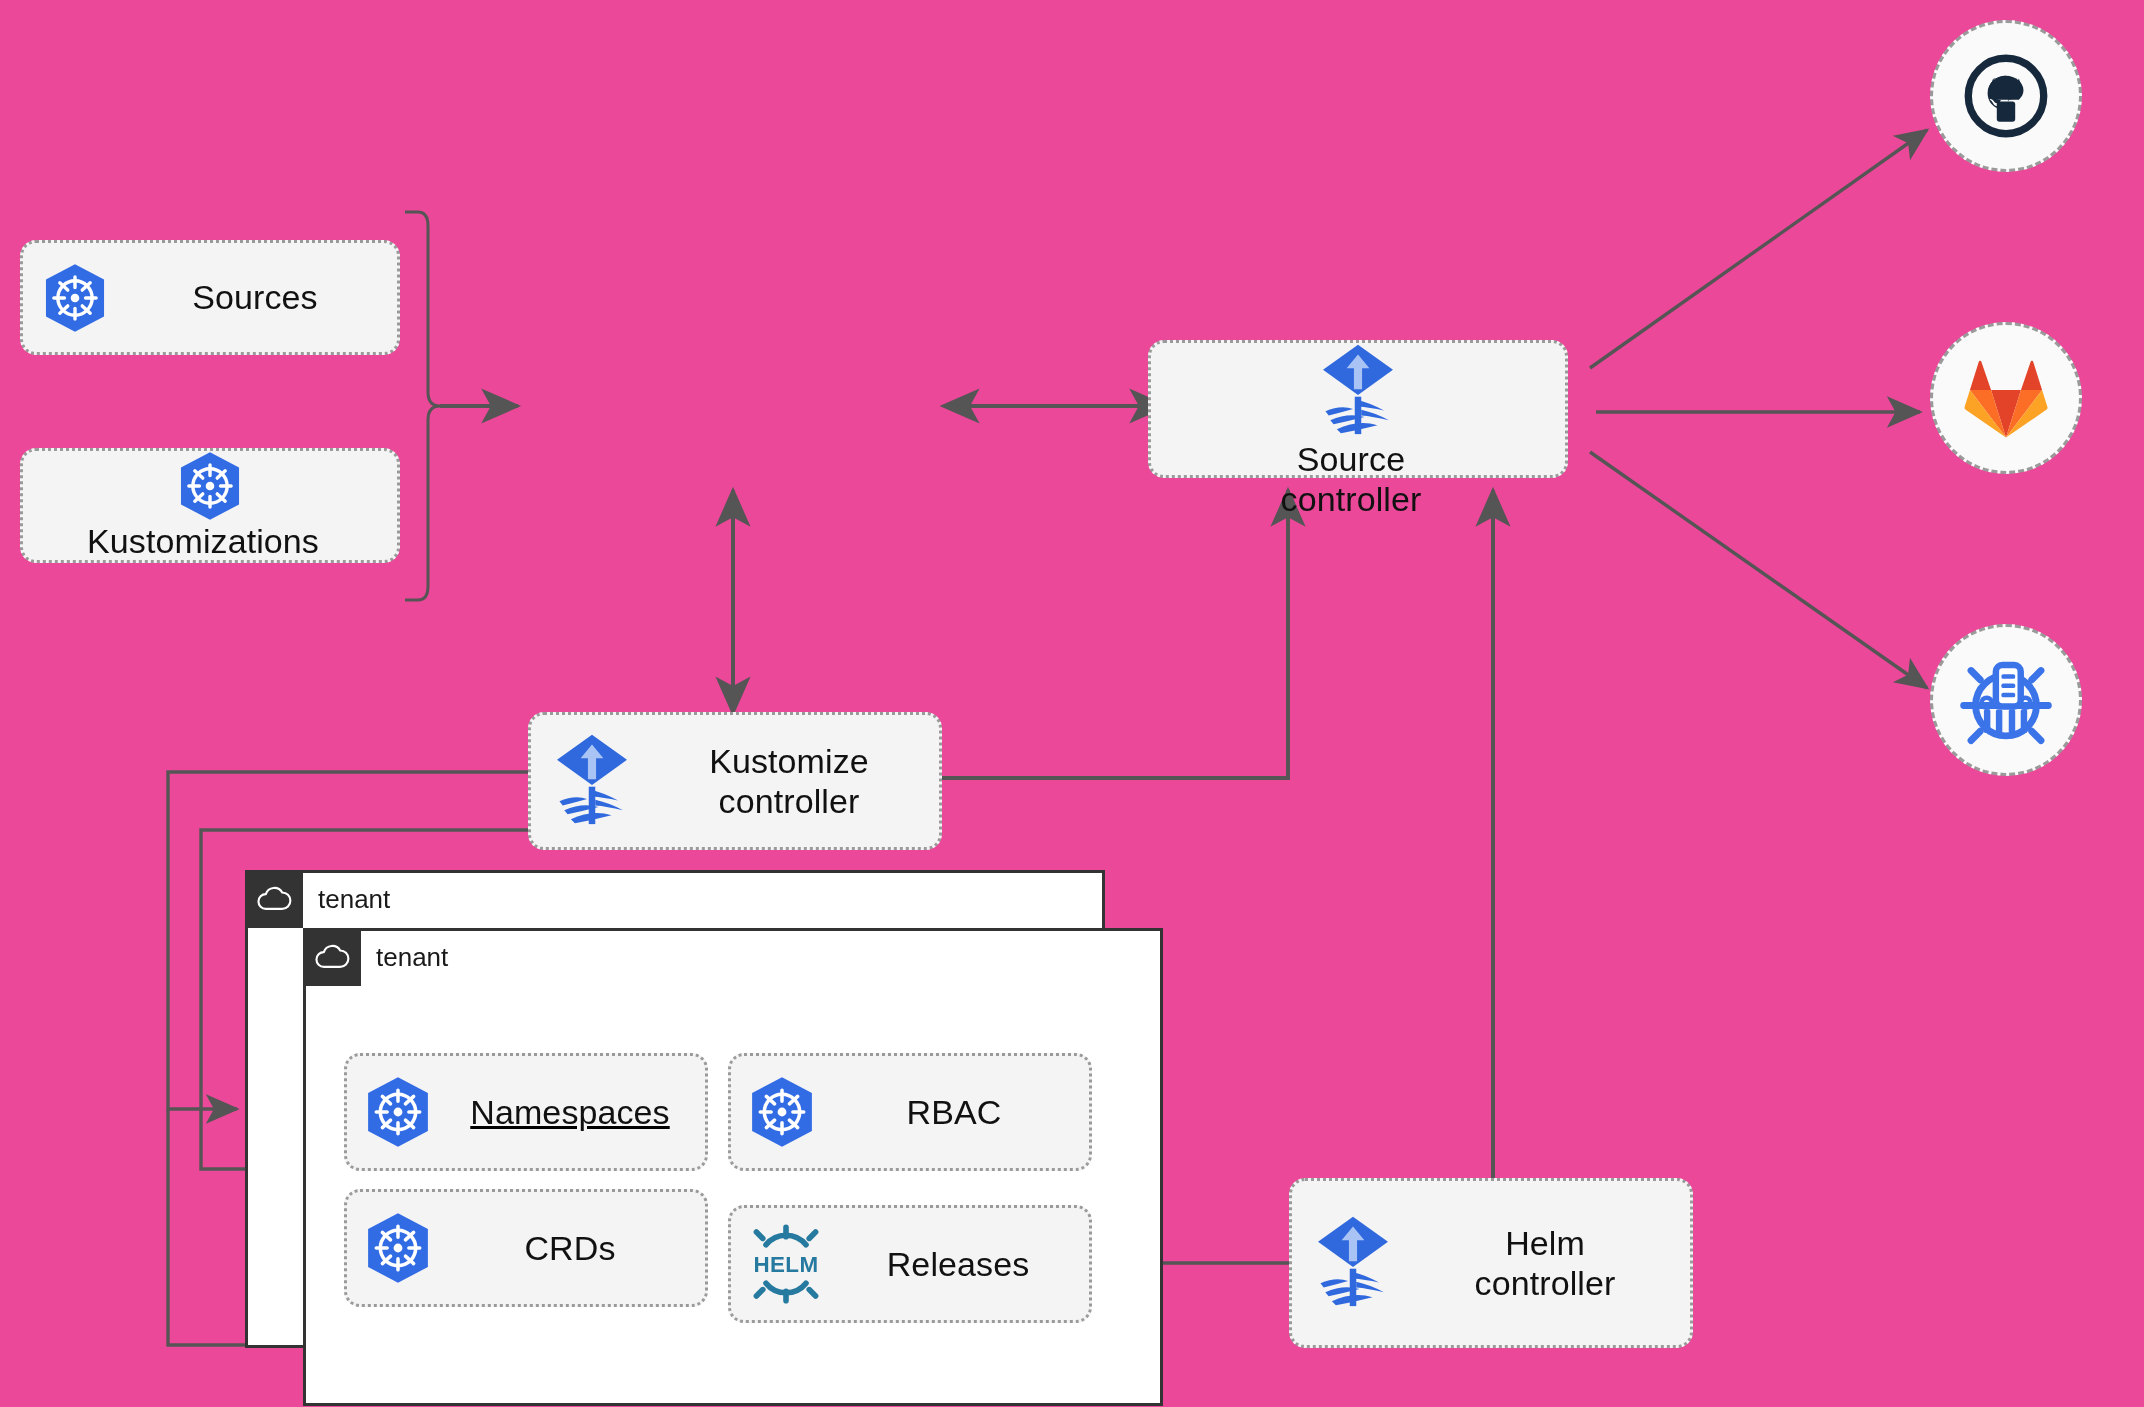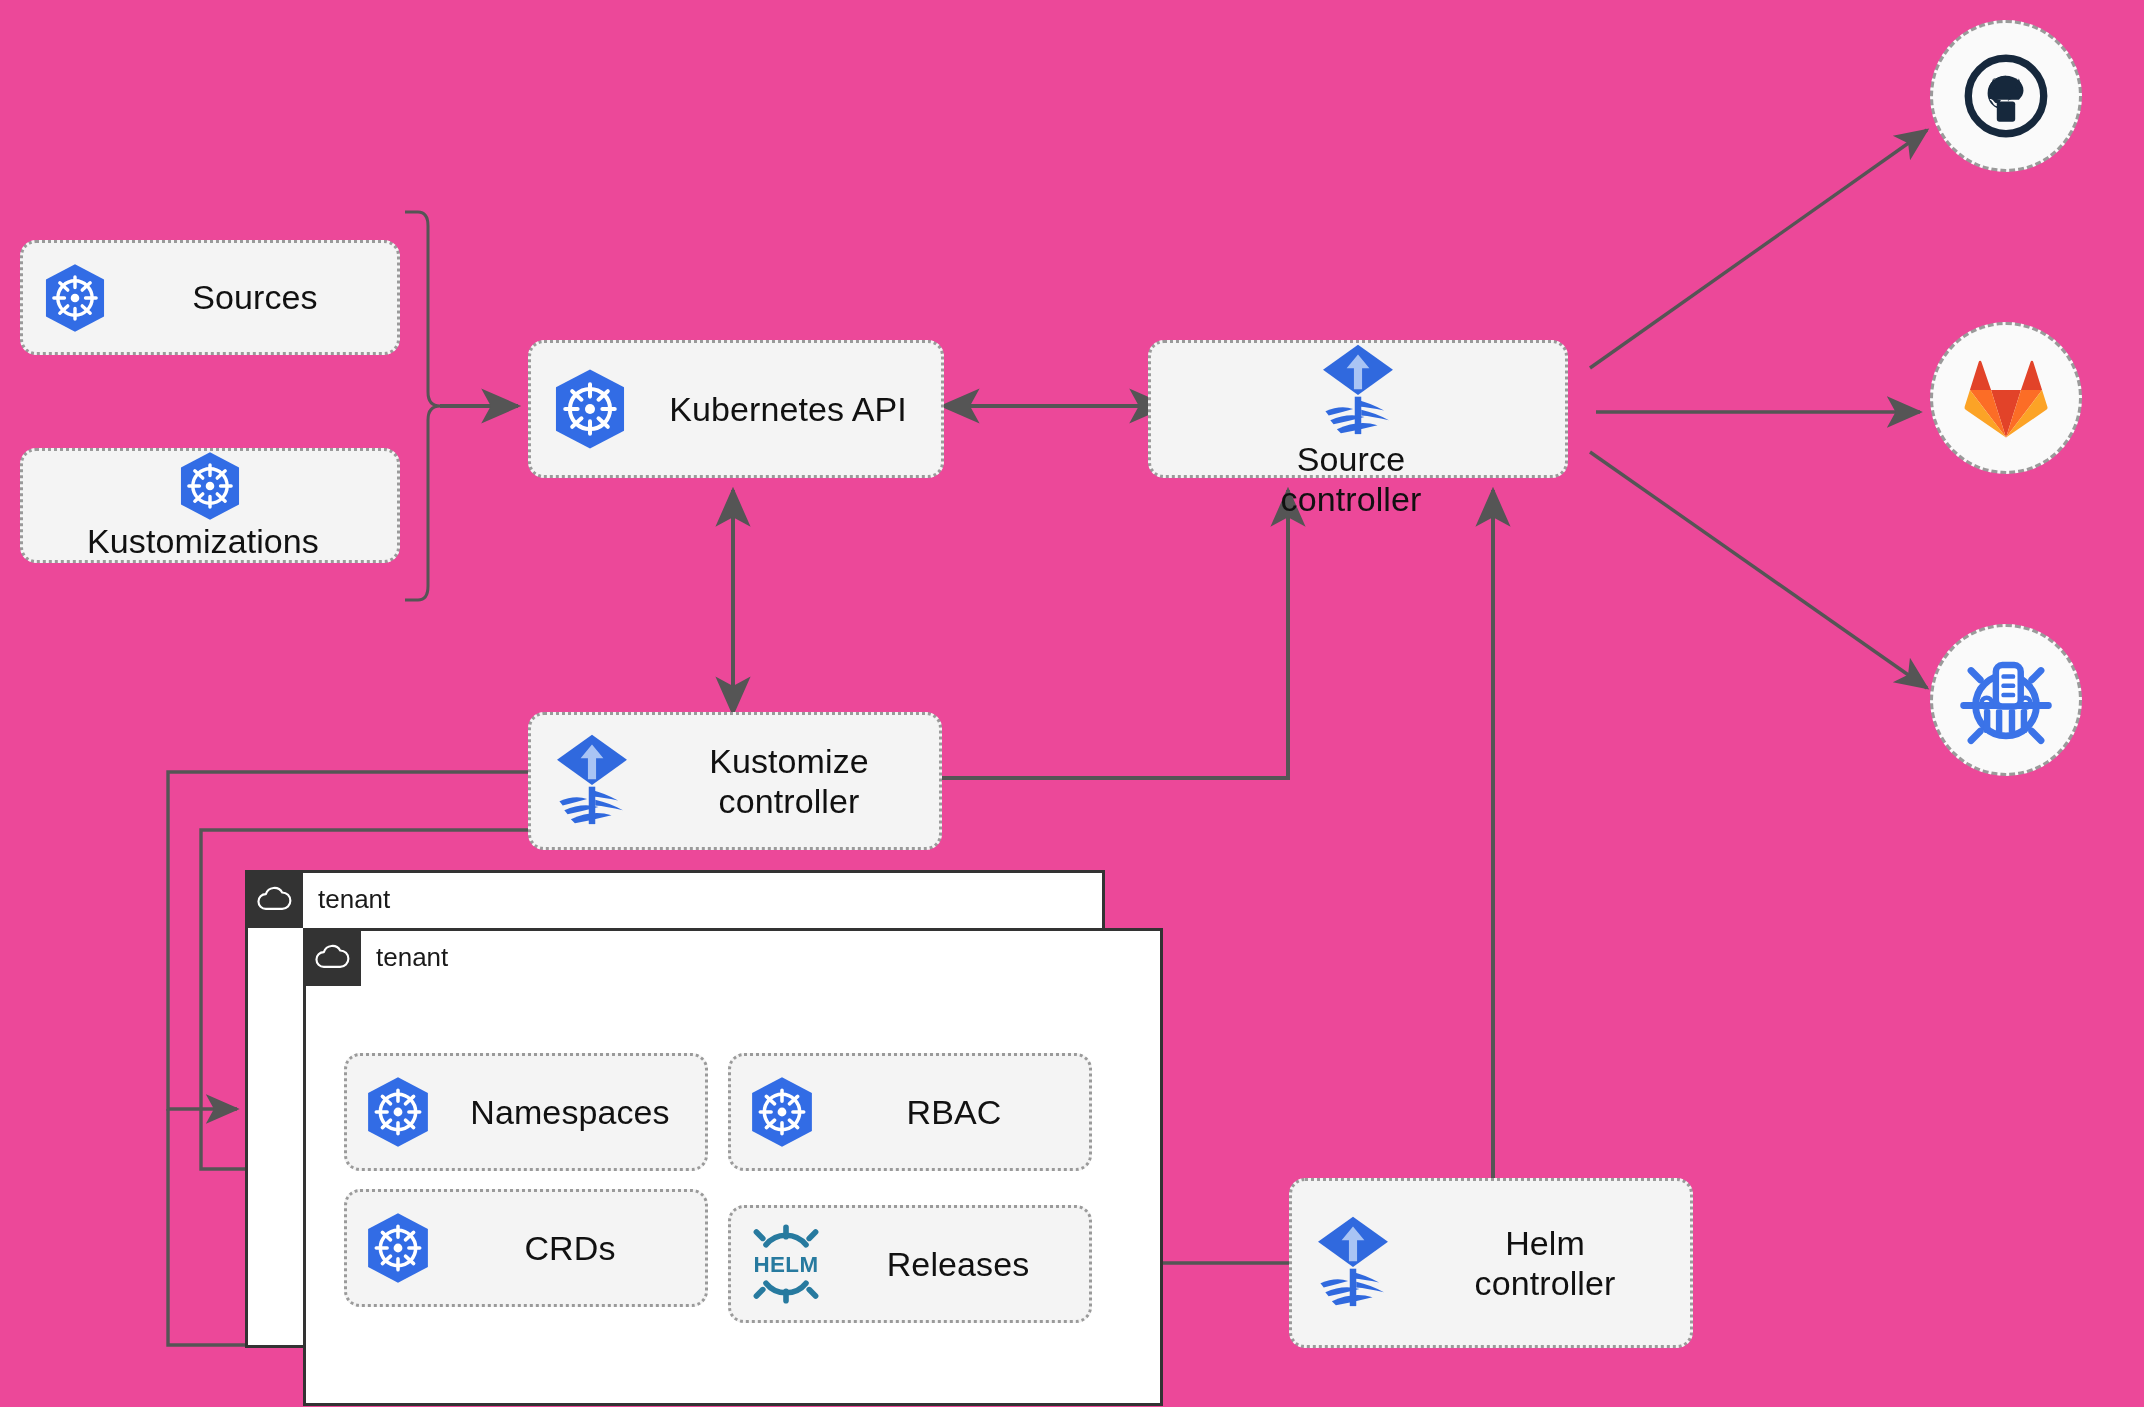--- a/index.html
+++ b/index.html
@@ -110,34 +110,20 @@
           <circle cx="50" cy="53" r="26"></circle>
           <path d="M50 21 L50 37 M50 69 L50 85 M18 53 L34 53 M66 53 L82 53
                    M27 30 L39 41 M61 65 L73 76 M73 30 L61 41 M39 65 L27 76"></path>
         </g>
         <circle cx="50" cy="53" r="6.5" fill="#fff"></circle>
       </svg>
     </span>
     <span class="lbl">Kustomizations</span>
   </div>
 
-  <div class="node" style="left:528px;top:340px;width:416px;height:138px;">
-    <span class="ico" style="width:118px;">
-      <svg width="78" height="82" viewBox="0 0 100 106">
-        <path d="M50 2 L94 25 L94 81 L50 104 L6 81 L6 25 Z" fill="#326CE5"></path>
-        <g fill="none" stroke="#fff" stroke-width="5.2" stroke-linecap="round">
-          <circle cx="50" cy="53" r="26"></circle>
-          <path d="M50 21 L50 37 M50 69 L50 85 M18 53 L34 53 M66 53 L82 53
-                   M27 30 L39 41 M61 65 L73 76 M73 30 L61 41 M39 65 L27 76"></path>
-        </g>
-        <circle cx="50" cy="53" r="6.5" fill="#fff"></circle>
-      </svg>
-    </span>
-    <span class="lbl">Kubernetes API</span>
-  </div>
 
   <div class="node" style="left:1148px;top:340px;width:420px;height:138px;flex-direction:column;">
     <span class="ico" style="width:122px;">
       <svg width="82" height="96" viewBox="0 0 100 118">
         <path d="M50 2 L93 33 L50 64 L7 33 Z" fill="#3069DE"></path>
         <path d="M50 14 L64 31 L55 31 L55 57 L45 57 L45 31 L36 31 Z" fill="#A9C4F4"></path>
         <g fill="#3069DE">
           <path d="M10 84 Q28 76 44 81 Q30 85 14 89 Z"></path>
           <path d="M16 95 Q38 85 58 91 Q38 96 20 100 Z"></path>
           <path d="M24 106 Q50 94 74 101 Q50 107 29 111 Z"></path>
@@ -258,21 +244,21 @@
   <div class="tenant" style="left:303px;top:928px;width:860px;height:478px;">
     <div class="tenant-tab" style="width:58px;">
       <span class="cloud">
         <svg width="36" height="26" viewBox="0 0 44 30">
           <path d="M12 27 a9 9 0 0 1 0 -18 a11 11 0 0 1 20 -2 a8 8 0 0 1 0 20 Z" fill="none" stroke="#ffffff" stroke-width="2.6" stroke-linejoin="round"></path>
         </svg>
       </span>
     </div>
     <div class="tenant-title" style="left:70px;">tenant</div>
 
-    <div class="node" style="left:38px;top:122px;width:364px;height:118px;">
+    <div class="node" style="left:38px;top:122px;width:364px;height:118px;text-decoration:underline;">
       <span class="ico" style="width:102px;">
         <svg width="68" height="72" viewBox="0 0 100 106">
           <path d="M50 2 L94 25 L94 81 L50 104 L6 81 L6 25 Z" fill="#326CE5"></path>
           <g fill="none" stroke="#fff" stroke-width="5.2" stroke-linecap="round">
             <circle cx="50" cy="53" r="26"></circle>
             <path d="M50 21 L50 37 M50 69 L50 85 M18 53 L34 53 M66 53 L82 53
                      M27 30 L39 41 M61 65 L73 76 M73 30 L61 41 M39 65 L27 76"></path>
           </g>
           <circle cx="50" cy="53" r="6.5" fill="#fff"></circle>
         </svg>

